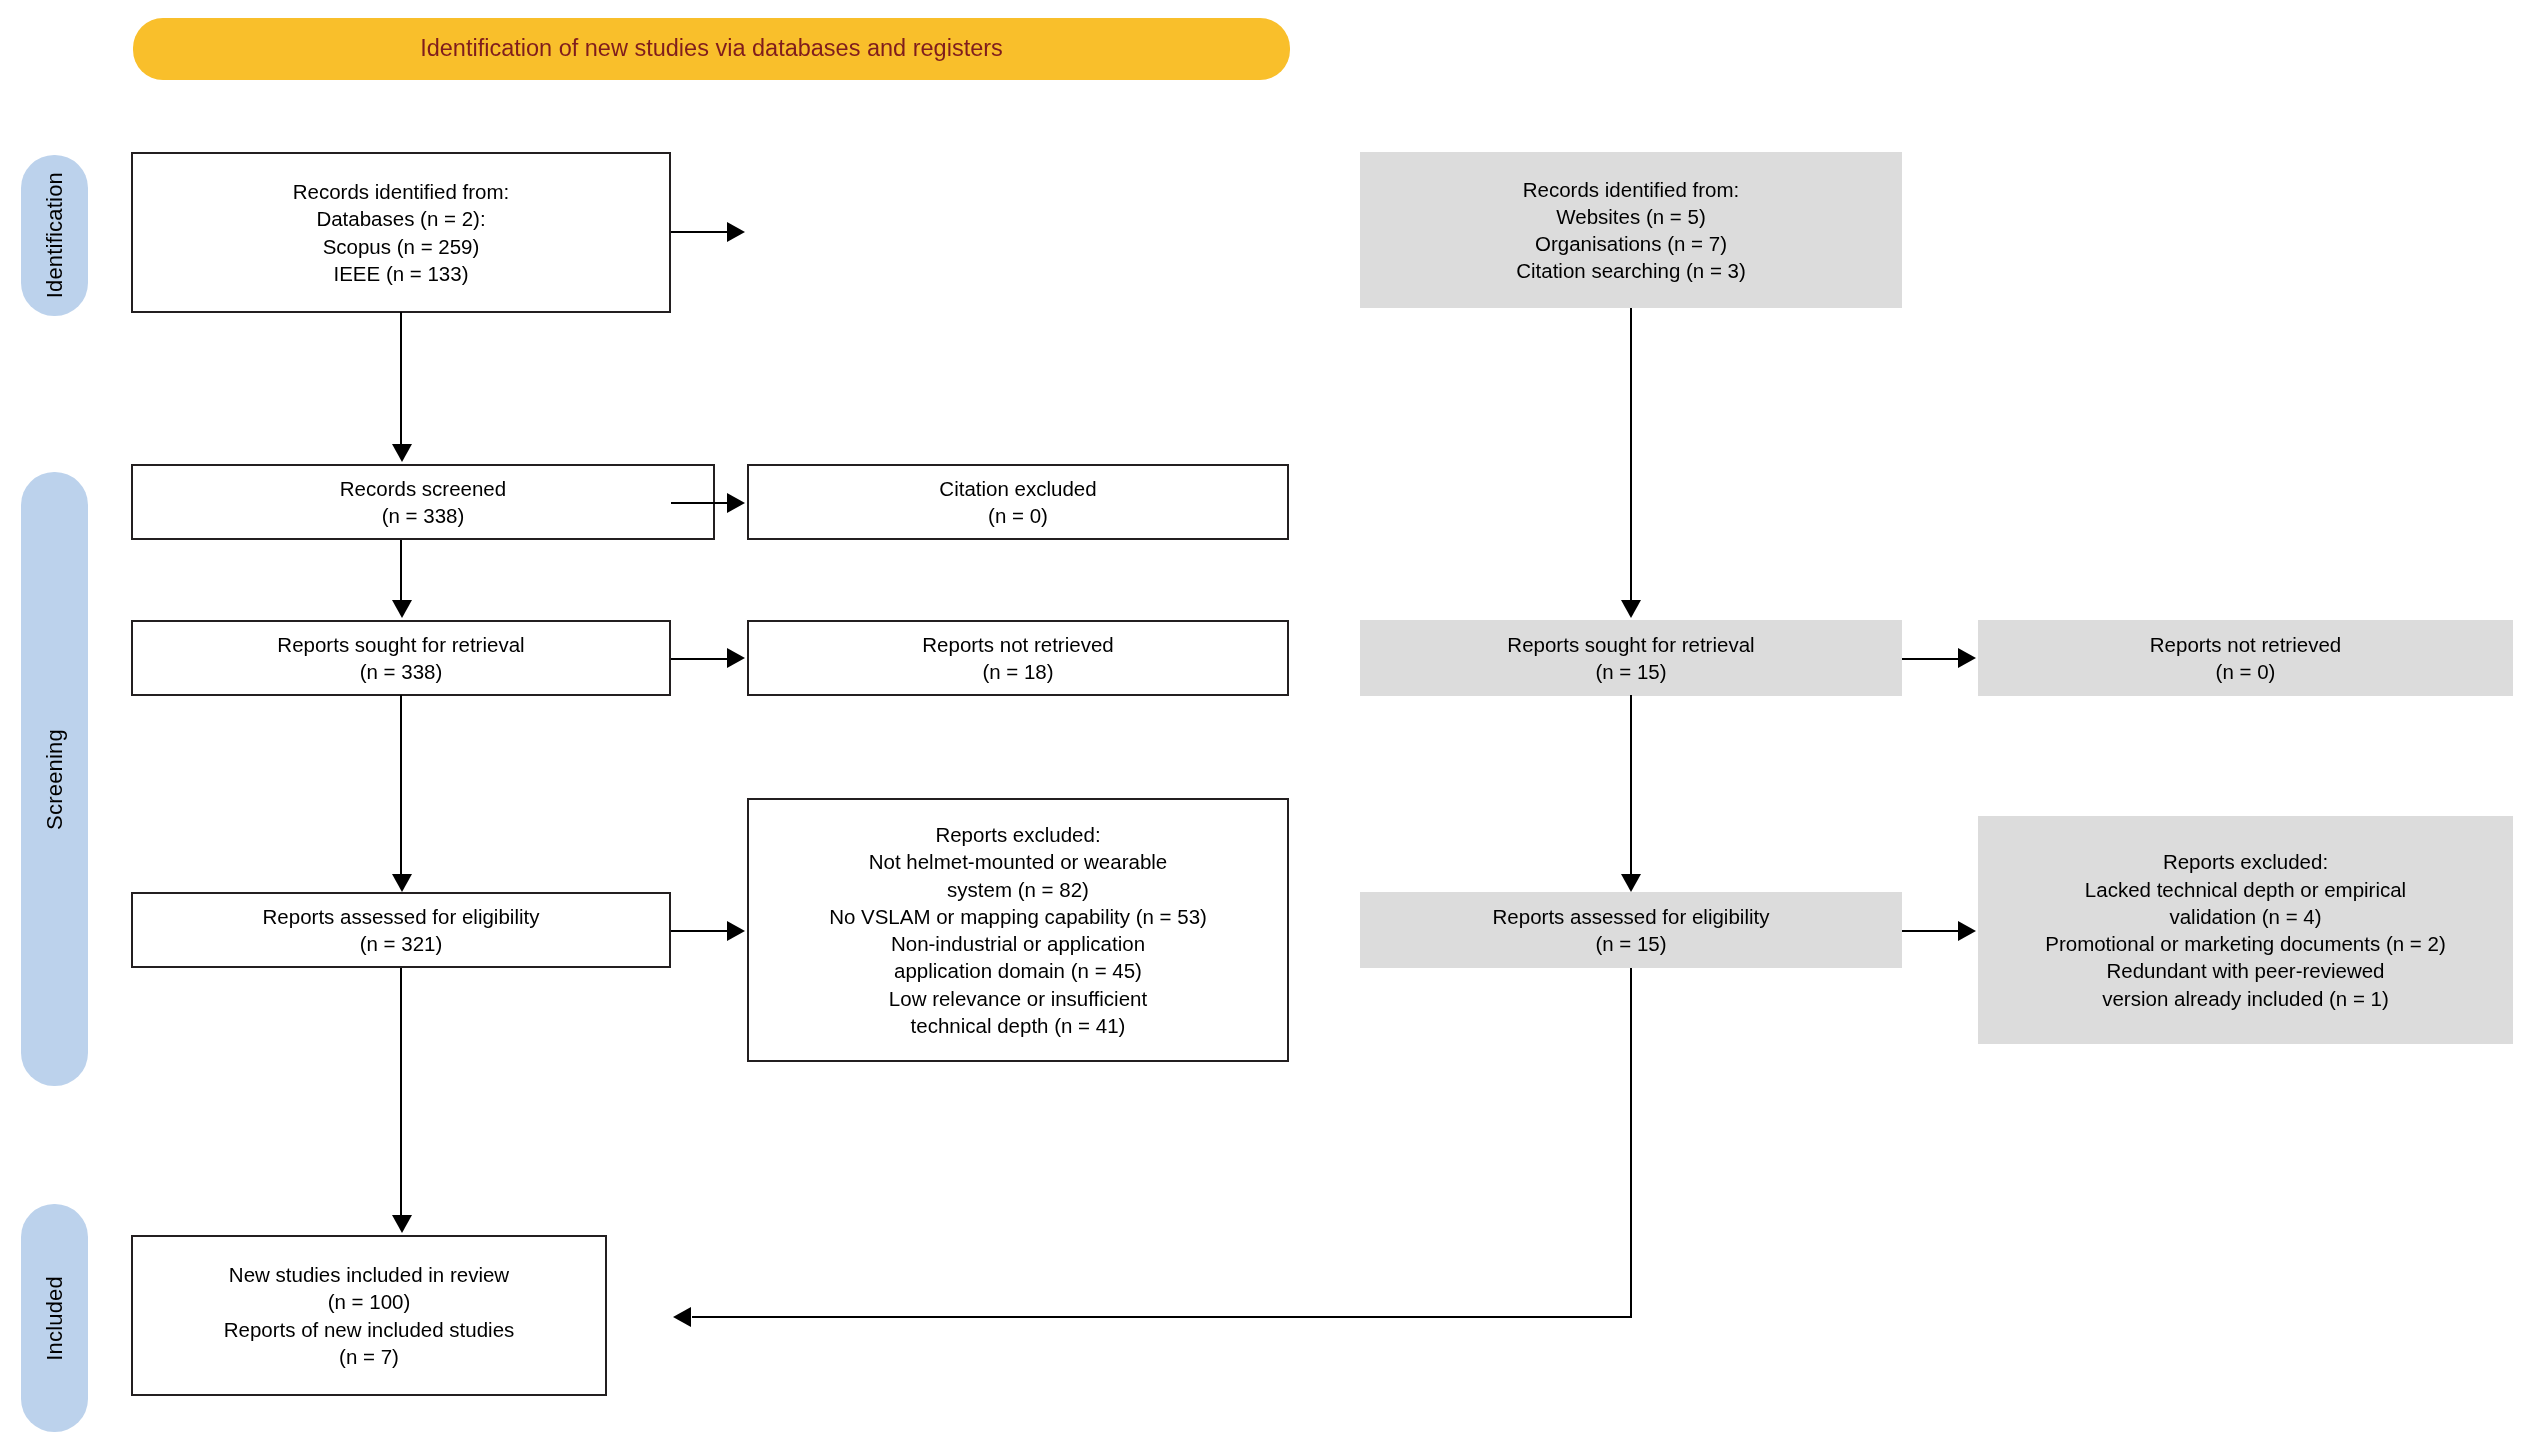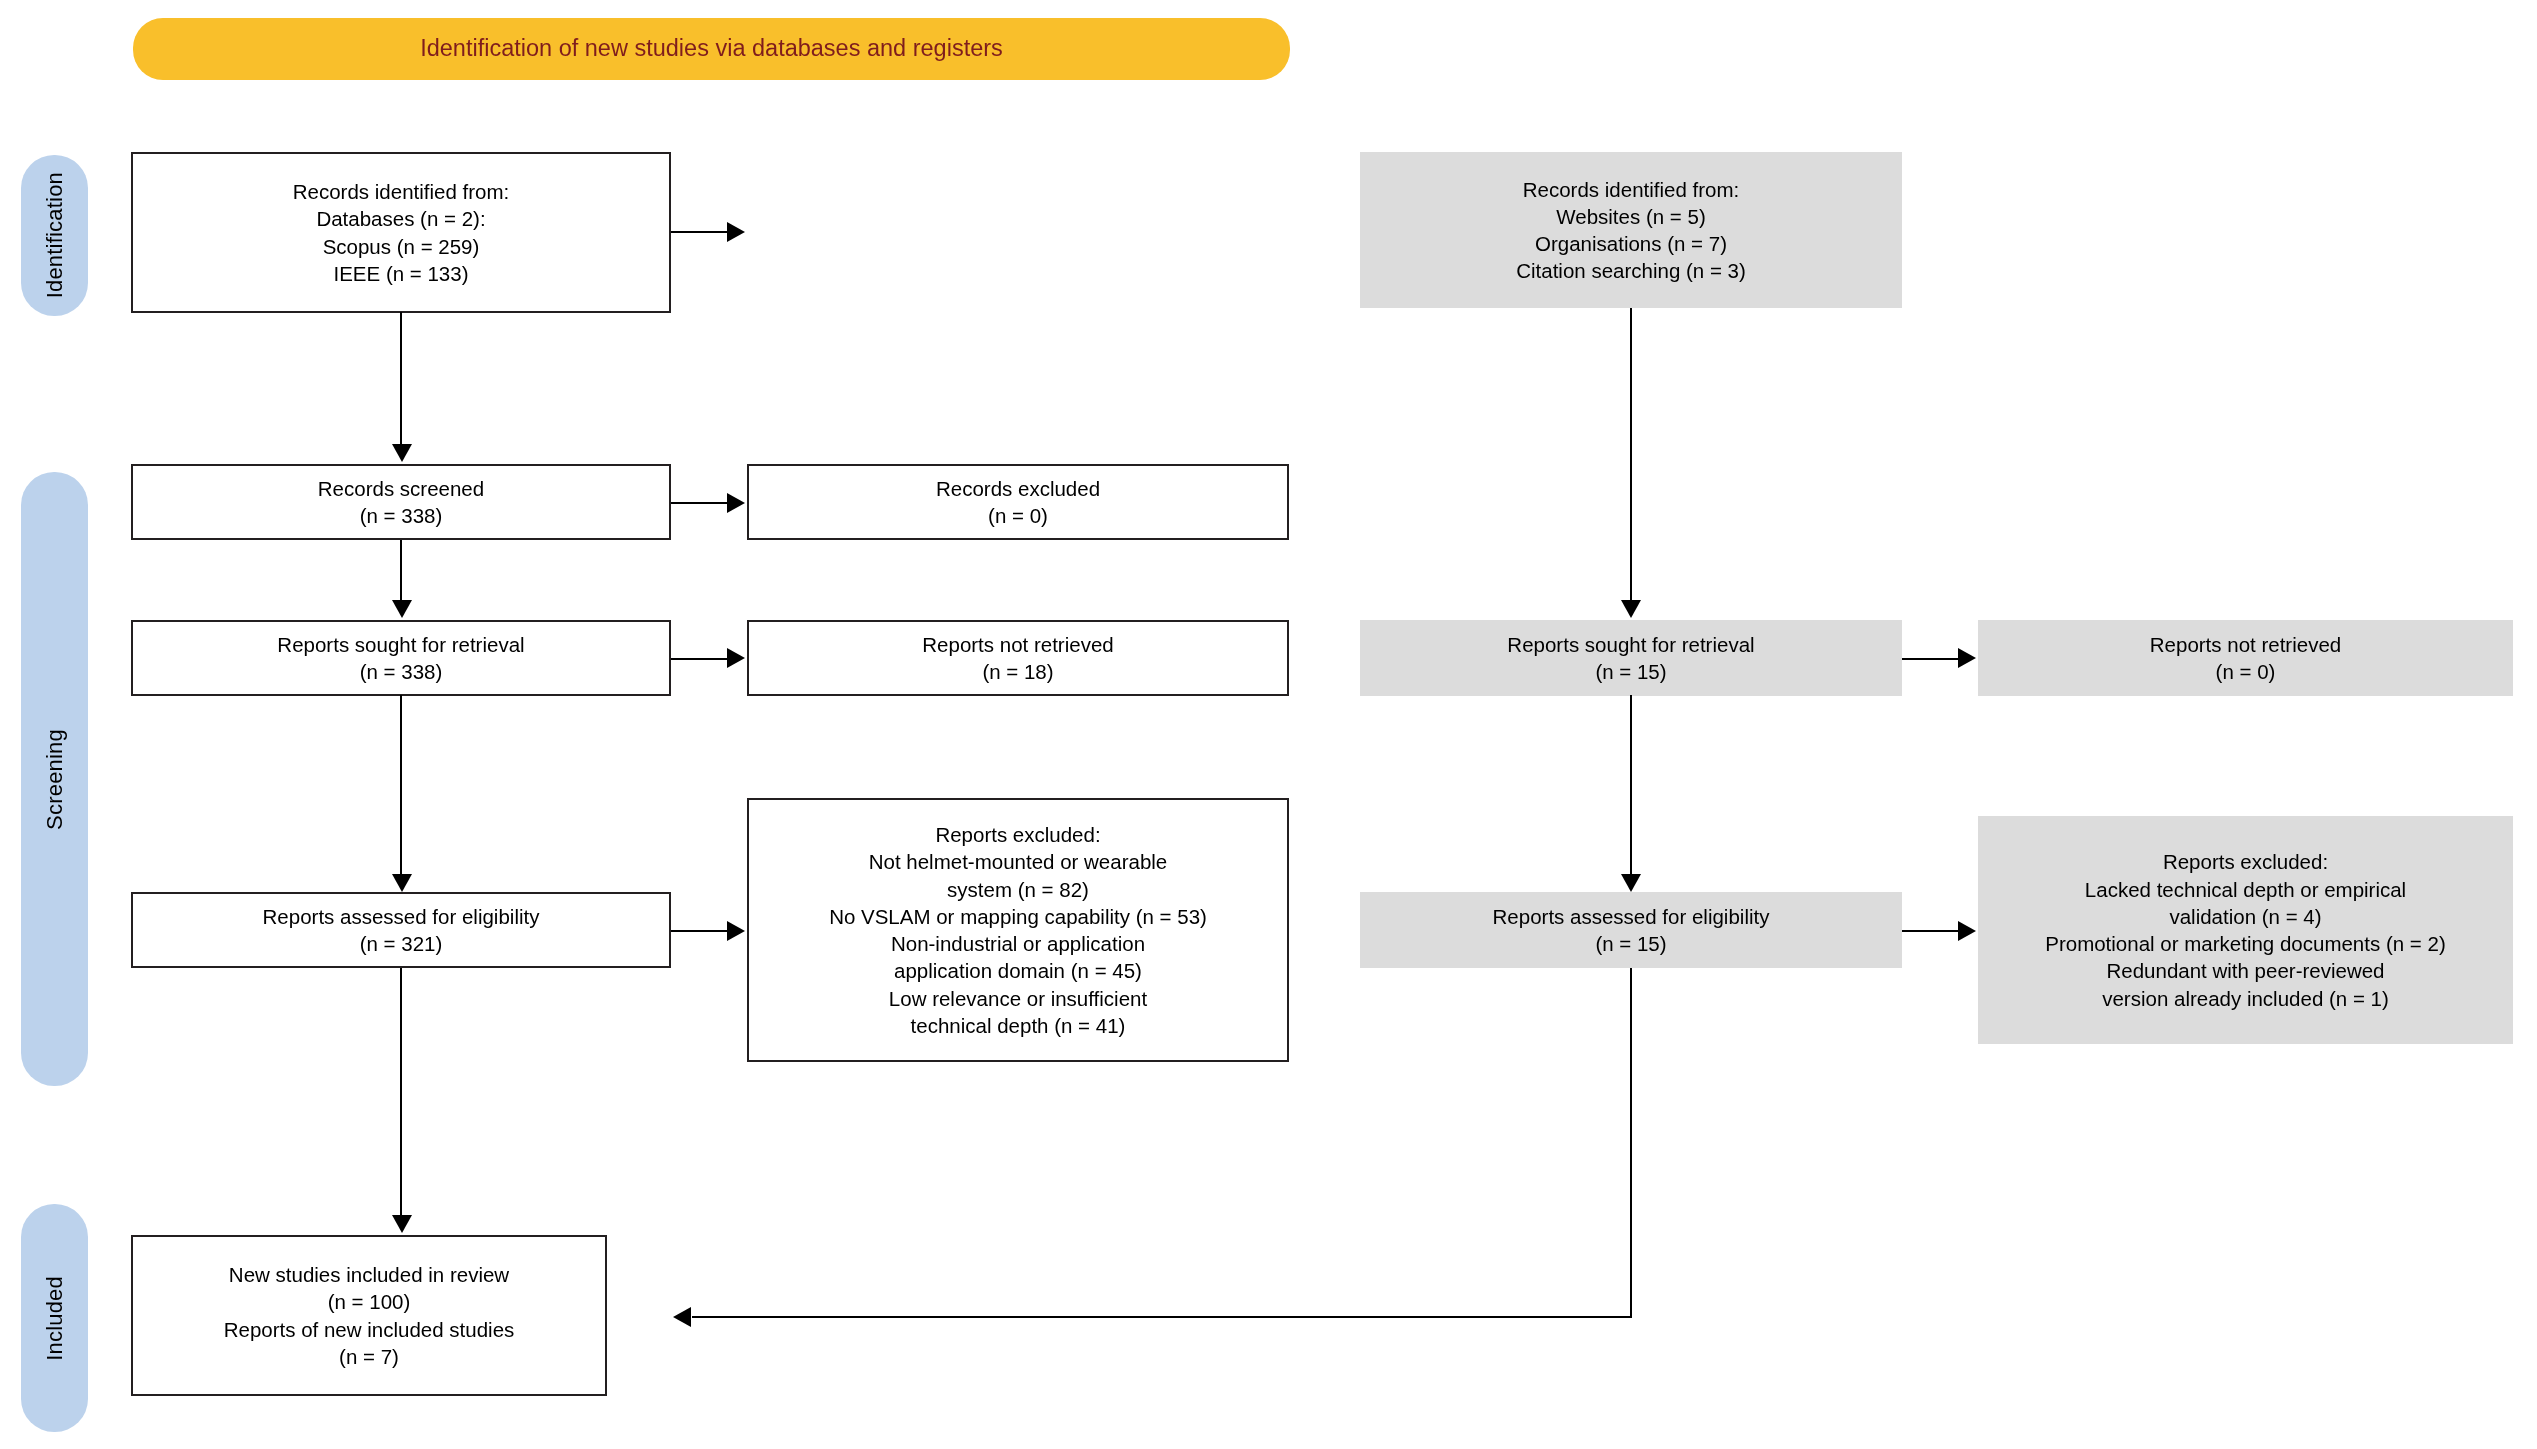--- a/index.html
+++ b/index.html
@@ -122,30 +122,30 @@
   <div class="node white" style="left:131px; top:152px; width:540px; height:161px;">
     <div class="lines">
       <span>Records identified from:</span>
       <span>Databases (n = 2):</span>
       <span>Scopus (n = 259)</span>
       <span>IEEE (n = 133)</span>
     </div>
   </div>
 
 
-  <div class="node white" style="left:131px; top:464px; width:540px; height:76px;">
+  <div class="node white" style="left:131px; top:464px; width:584px; height:76px;">
     <div class="lines">
       <span>Records screened</span>
       <span>(n = 338)</span>
     </div>
   </div>
 
   <div class="node white" style="left:747px; top:464px; width:542px; height:76px;">
     <div class="lines">
-      <span>Records excluded</span>
+      <span>Citation excluded</span>
       <span>(n = 0)</span>
     </div>
   </div>
 
   <div class="node white" style="left:131px; top:620px; width:540px; height:76px;">
     <div class="lines">
       <span>Reports sought for retrieval</span>
       <span>(n = 338)</span>
     </div>
   </div>

